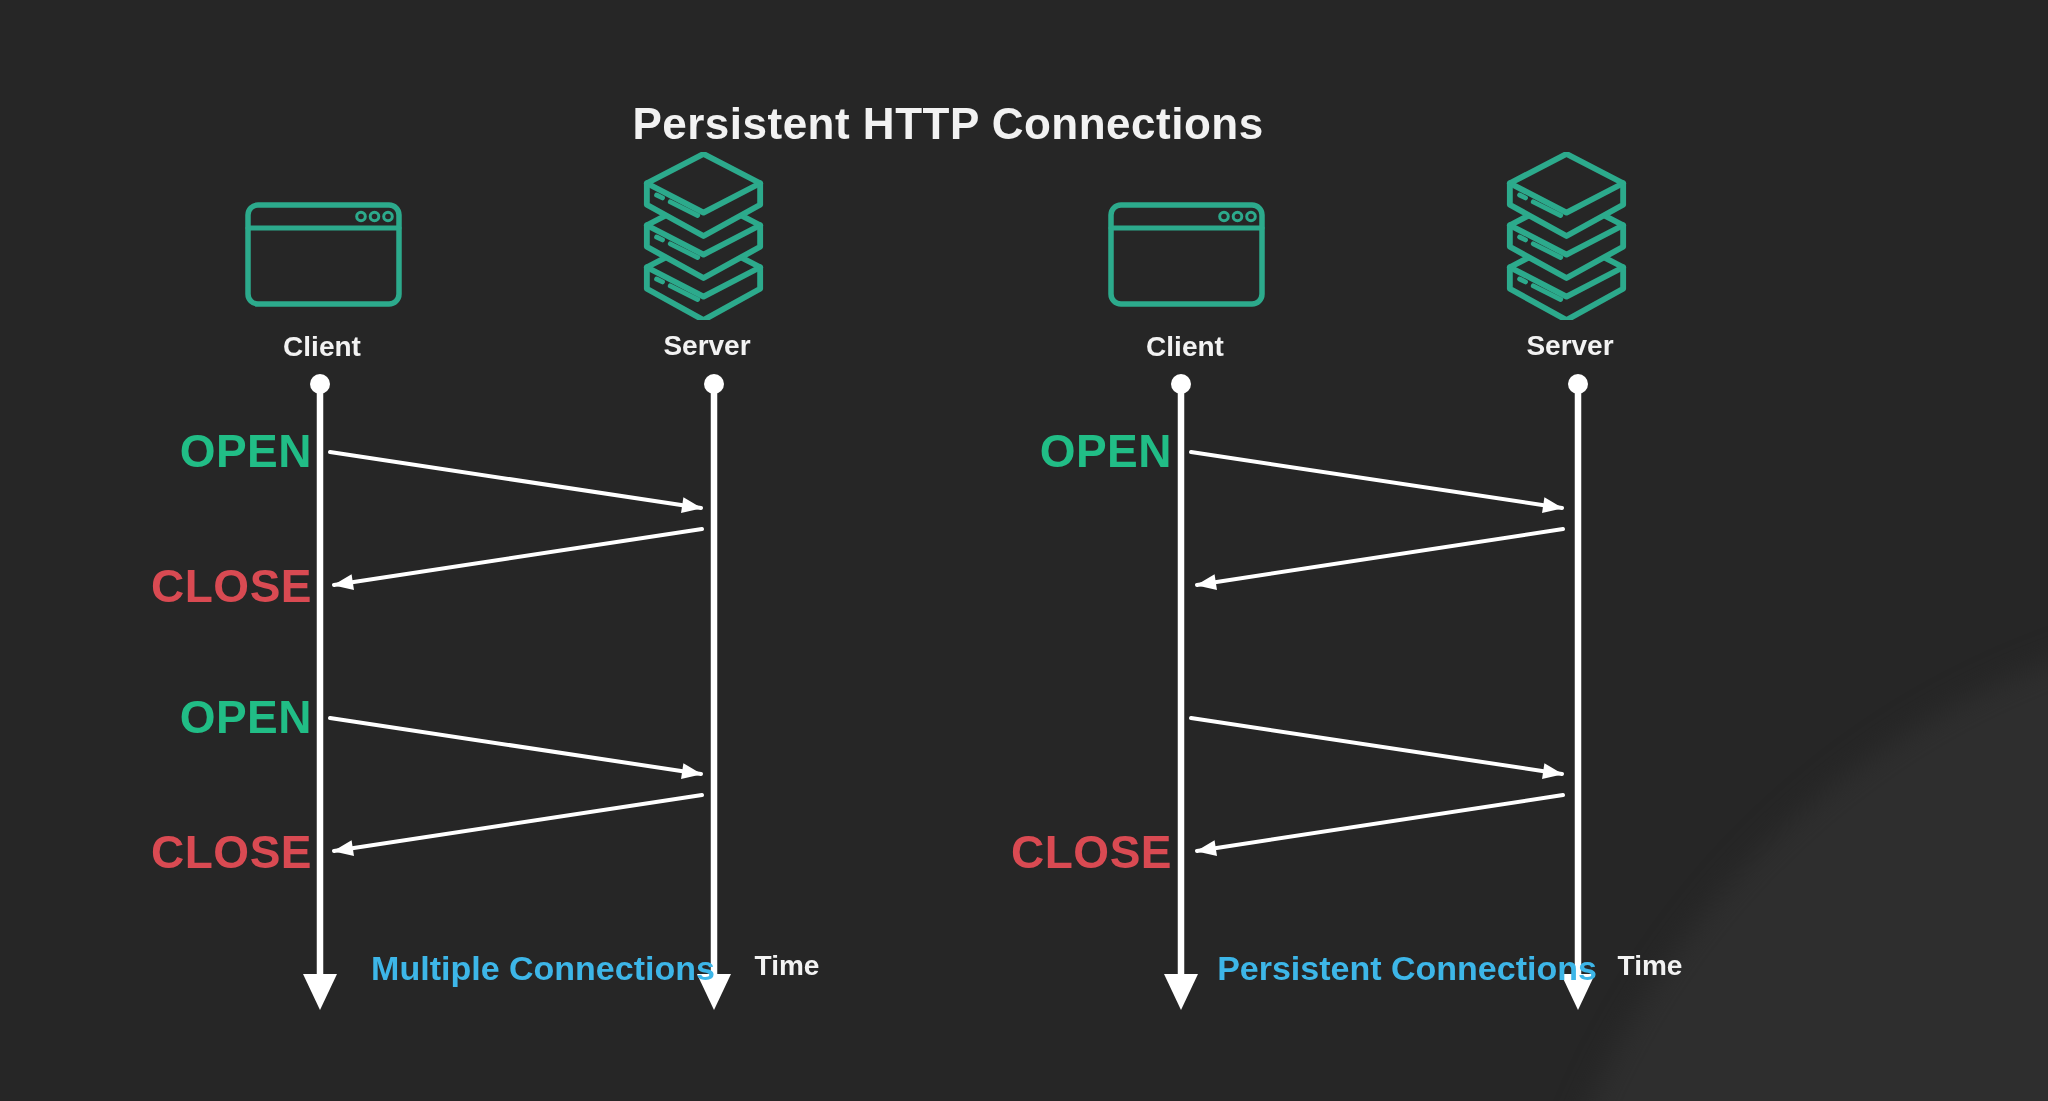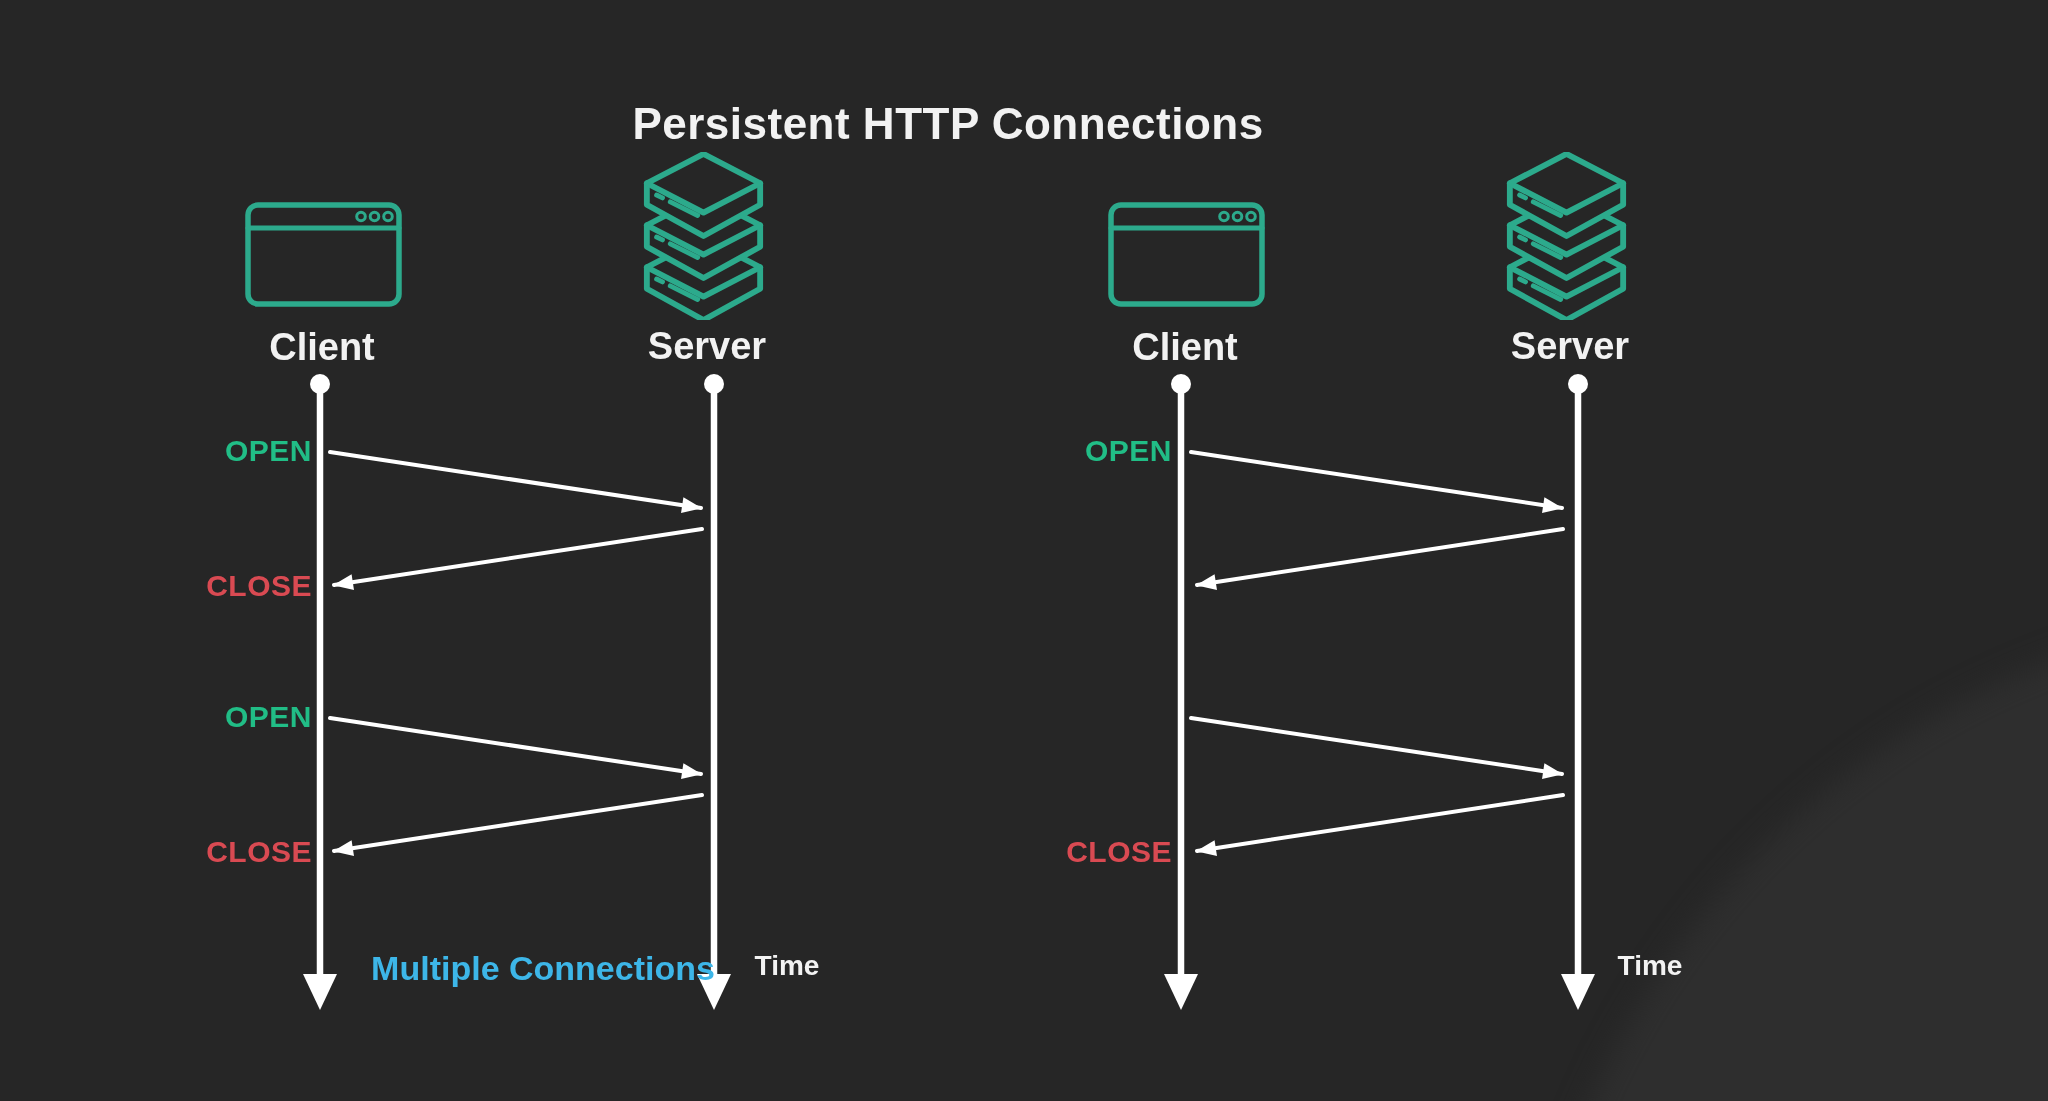--- a/index.html
+++ b/index.html
@@ -9,22 +9,22 @@
     font-family:"Liberation Sans",sans-serif;
   }
   .blob{
     position:absolute;left:1520px;top:608px;width:1640px;height:1660px;
     border-radius:50%;background:var(--background-blob,#2e2e2e);filter:blur(14px);
   }
   .overlay{position:absolute;left:0;top:0;}
   .icon{position:absolute;}
   .label{position:absolute;font-weight:700;white-space:nowrap;}
   .title{left:948px;top:124px;transform:translate(-50%,-50%);font-size:44px;color:var(--text-white,#f2f2f2);letter-spacing:.5px;}
-  .entity{transform:translate(-50%,-50%);font-size:38px;color:var(--text-white,#f2f2f2);}
-  .event{transform:translate(-100%,-50%);font-size:30px;letter-spacing:.5px;}
+  .entity{transform:translate(-50%,-50%);font-size:28px;color:var(--text-white,#f2f2f2);}
+  .event{transform:translate(-100%,-50%);font-size:46px;letter-spacing:.5px;}
   .event.open{color:var(--open-green,#21bd86);}
   .event.close{color:var(--close-red,#d94a52);text-align:center;}
   .caption{transform:translate(-50%,-50%);font-size:34px;color:var(--caption-cyan,#3db6e8);margin-left:27px;}
   .time{transform:translate(-50%,-50%);font-size:28px;color:var(--text-white,#f2f2f2);}
   
   .wline{stroke:var(--line,#fff);stroke-width:6.5;stroke-linecap:round;}
   .marrow{stroke:var(--line,#fff);stroke-width:4;fill:none;stroke-linecap:round;}
   .dot{fill:var(--line,#fff);}
   .ahead{fill:var(--line,#fff);}
   .tline{stroke:var(--teal,#2caa8c);fill:none;stroke-linejoin:round;stroke-linecap:round;}
@@ -149,15 +149,16 @@
   <div class="label event close" style="left:312px;top:586px">CLOSE</div>
   <div class="label event open" style="left:312px;top:717px">OPEN</div>
   <div class="label event close" style="left:312px;top:852px">CLOSE</div>
   <div class="label caption" style="left:516px;top:968px">Multiple Connections</div>
   <div class="label time" style="left:787px;top:966px">Time</div>
 
   <div class="label entity" style="left:1185px;top:347px">Client</div>
   <div class="label entity" style="left:1570px;top:346px">Server</div>
   <div class="label event open" style="left:1172px;top:451px">OPEN</div>
   <div class="label event close" style="left:1172px;top:852px">CLOSE</div>
+  <div class="label caption" style="left:1380px;top:968px">Persistent Connections</div>
   <div class="label time" style="left:1650px;top:966px">Time</div>
 
 </div>
 
 </body></html>

